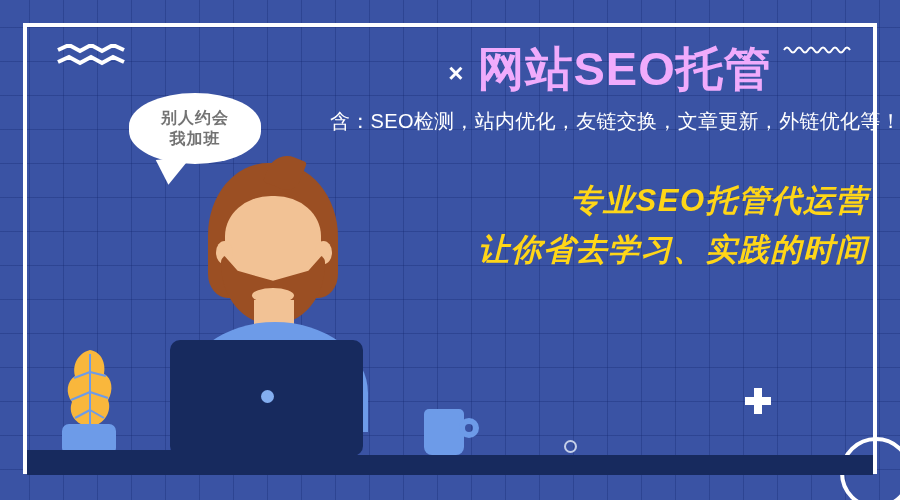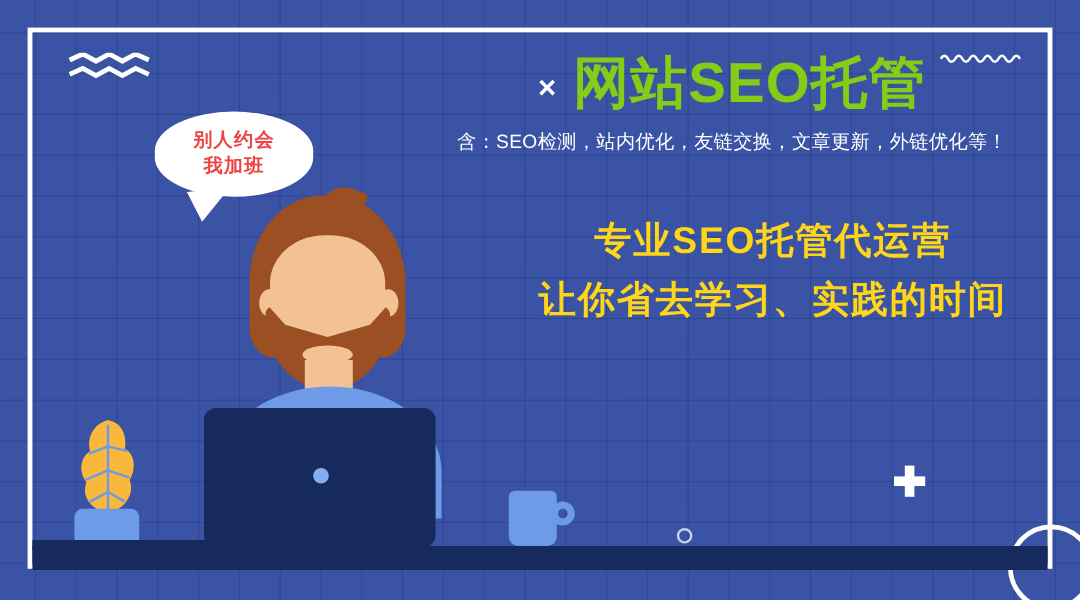--- a/index.html
+++ b/index.html
@@ -115,42 +115,43 @@
     gap: 14px;
   }
   .title-x {
     color: #ffffff;
     font-size: 26px;
     font-weight: bold;
     line-height: 1;
     transform: translateY(4px);
   }
   .title-main {
-    color: #84cc16;
+    color: #f0abfc;
     font-size: 47px;
     font-weight: bold;
     letter-spacing: 1px;
     line-height: 1.05;
     white-space: nowrap;
   }
   .subtitle {
     margin-top: 15px;
     color: #ffffff;
-    font-size: 16px;
+    font-size: 20px;
     letter-spacing: 0.3px;
     white-space: nowrap;
   }
 
   
   .slogans {
     position: absolute;
-    left: 404px;
+    left: 388px;
     top: 185px;
     width: 480px;
-    text-align: center;
+    text-align: right;
+    font-style: italic;
   }
   .slogan {
     color: #ffd617;
     font-size: 31px;
     font-weight: bold;
     letter-spacing: 1.5px;
     line-height: 1;
     white-space: nowrap;
   }
   .slogan + .slogan { margin-top: 18px; }
@@ -163,21 +164,21 @@
     width: 132px;
   }
   .bubble {
     position: relative;
     background: #ffffff;
     border-radius: 50% / 46%;
     padding: 14px 10px 15px;
     text-align: center;
   }
   .bubble-line {
-    color: #ef4444;
+    color: #737373;
     font-size: 16px;
     font-weight: bold;
     line-height: 1.32;
     letter-spacing: 1px;
     white-space: nowrap;
   }
   .bubble-tail {
     position: absolute;
     left: 28px;
     bottom: -20px;

